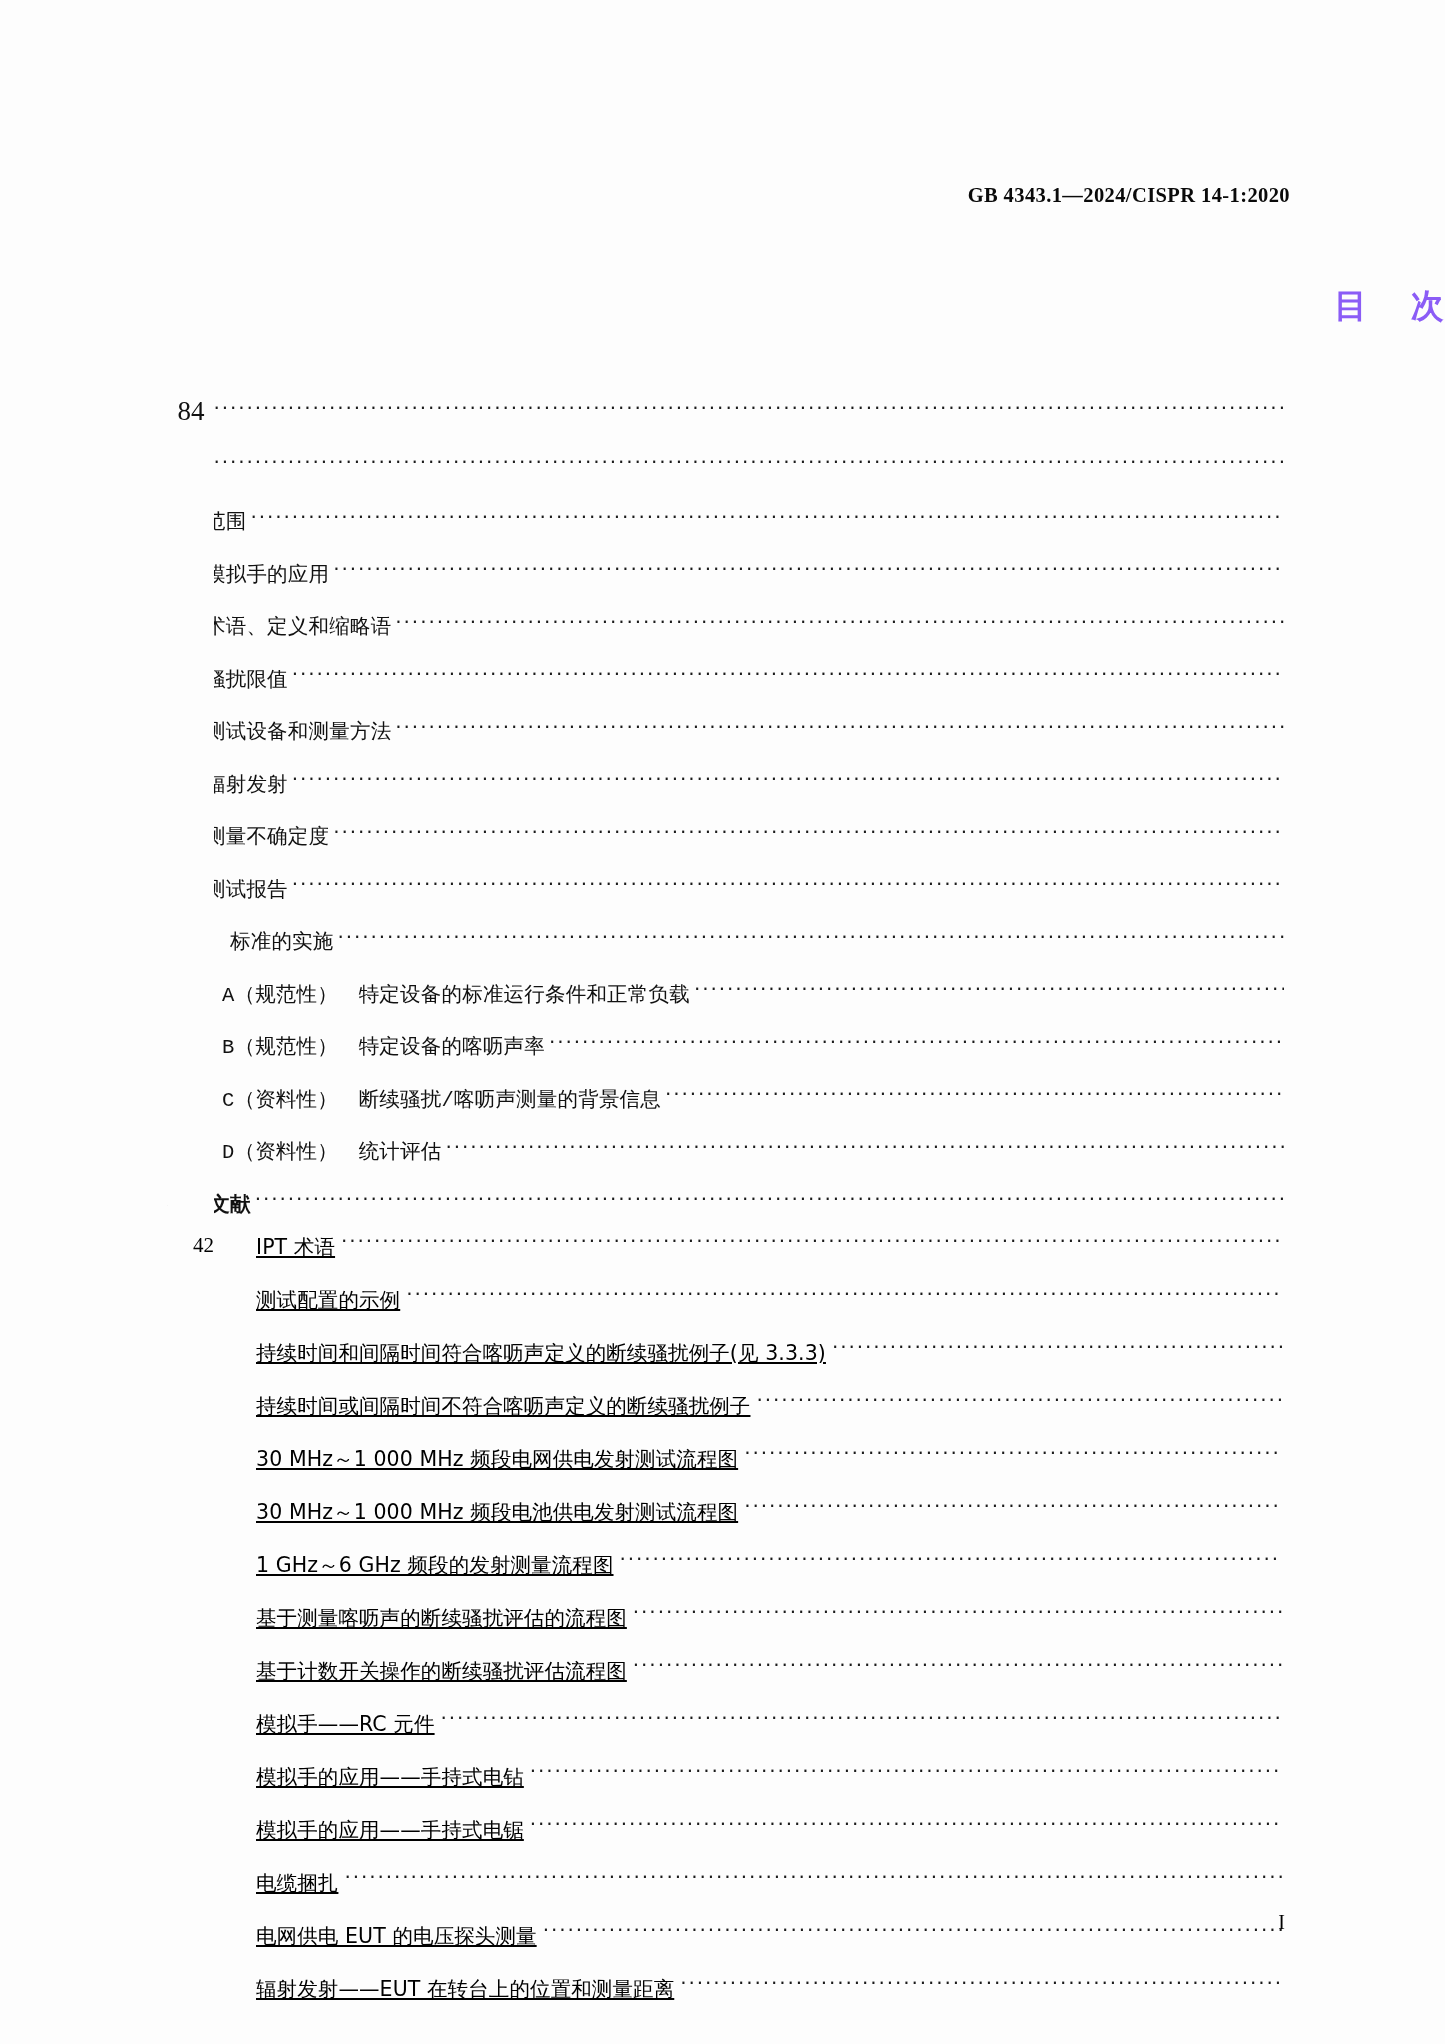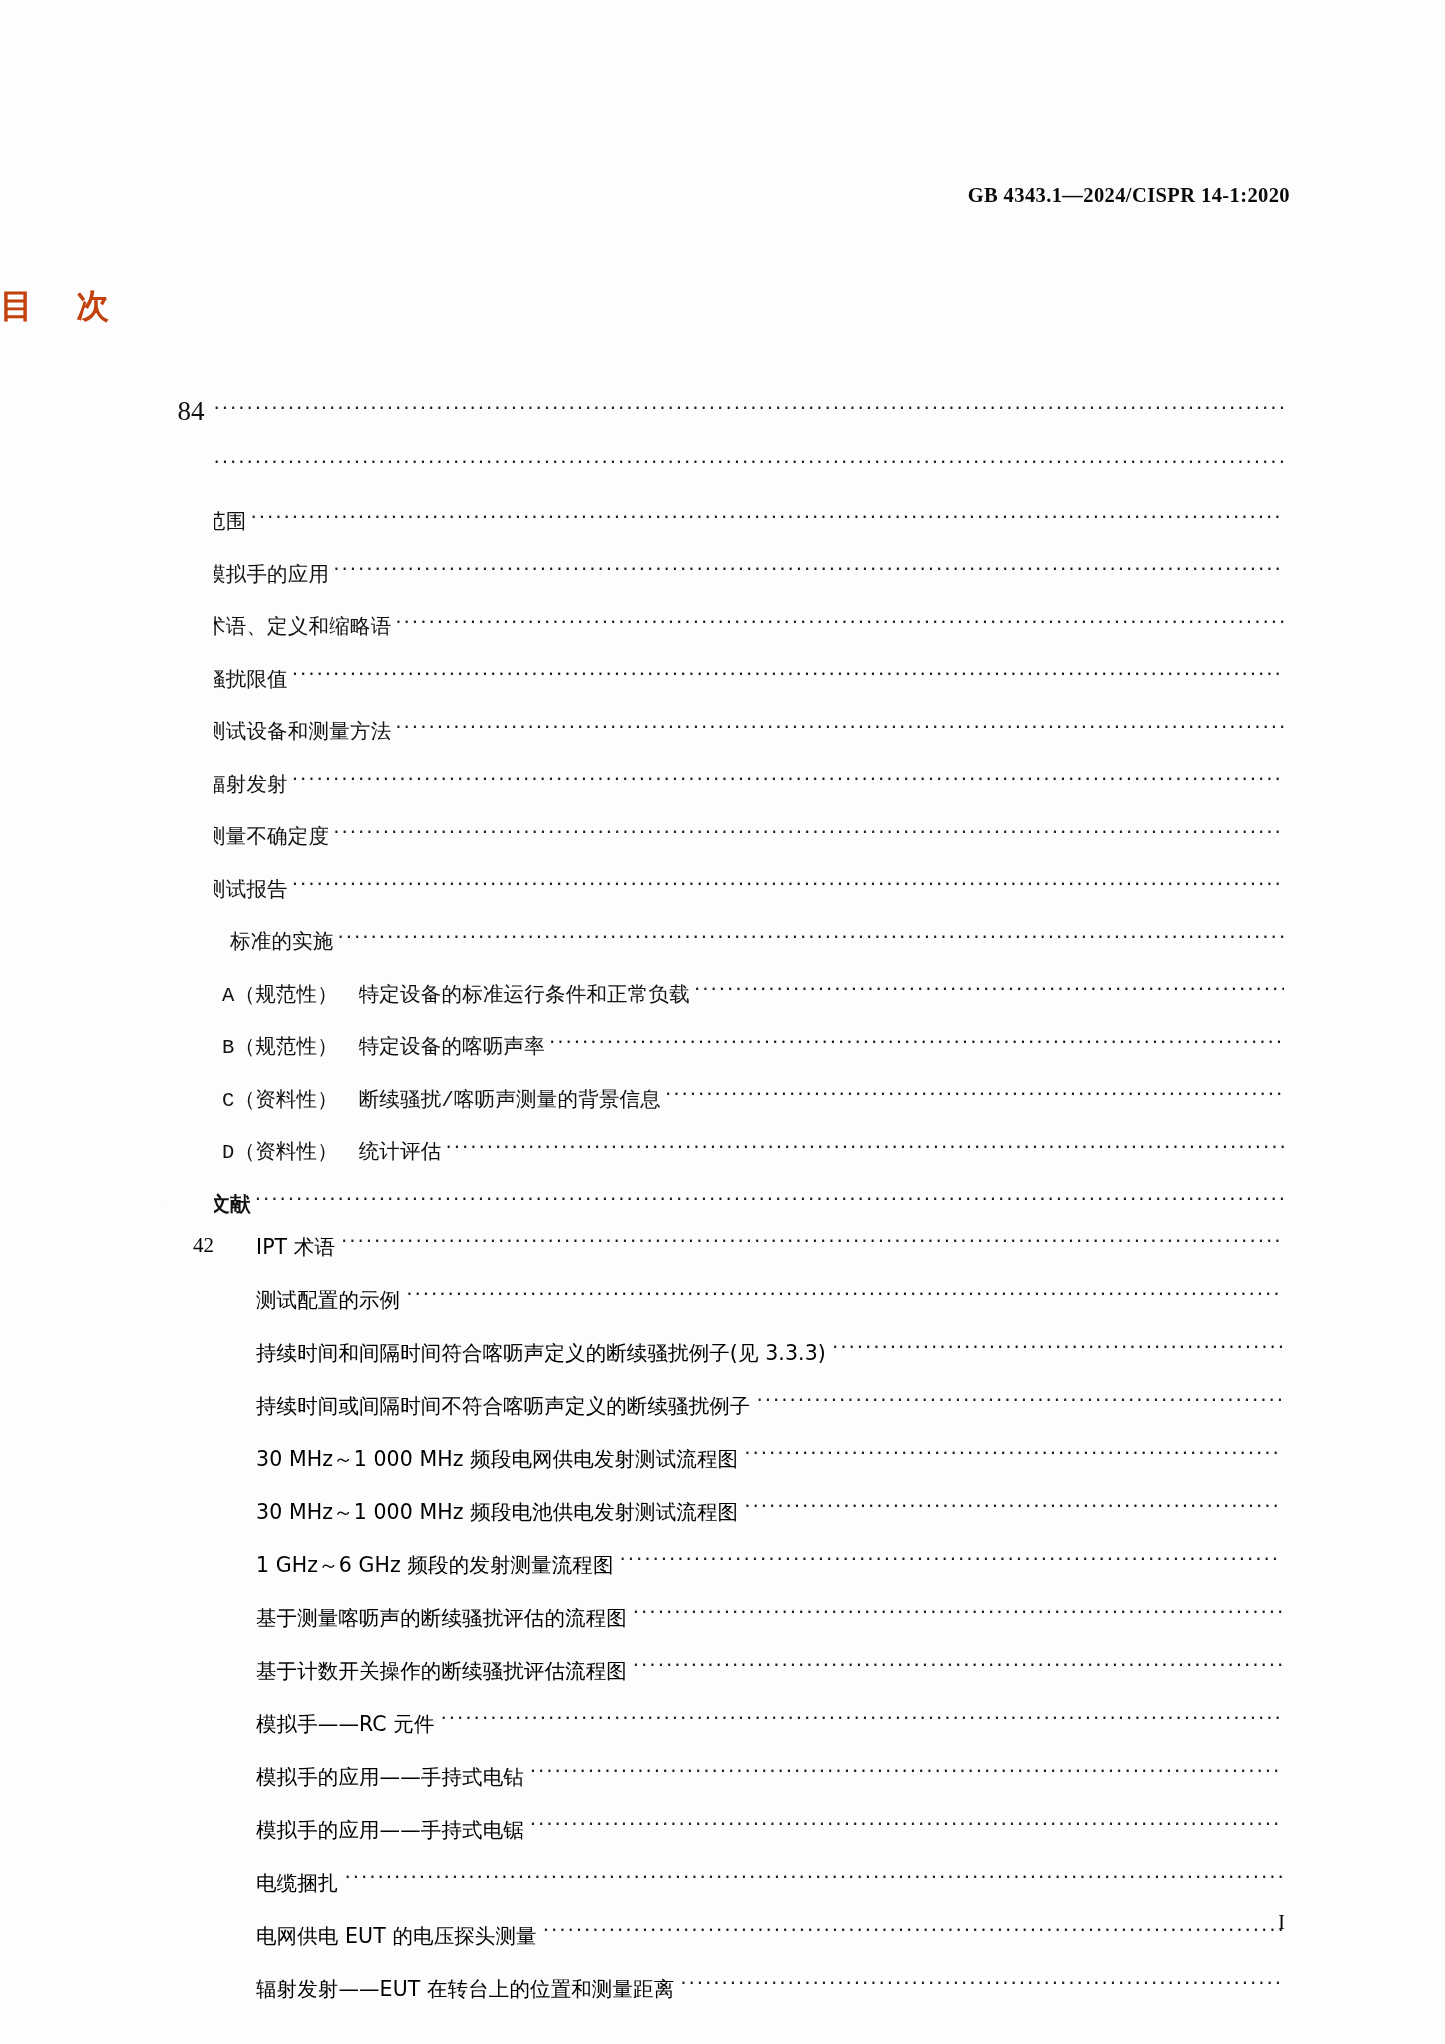--- a/index.html
+++ b/index.html
@@ -33,25 +33,25 @@
     font-weight: 600;
     color: #0a0a0a;
   }
 
   
   .doc-title {
     position: absolute;
     top: 284px;
     left: 0;
     right: 0;
-    text-align: left;
+    text-align: right;
     font-size: 33px;
     font-weight: 700;
     letter-spacing: 0.04em;
-    color: #c2410c;
+    color: #8b5cf6;
     font-family: "DejaVu Sans", "Liberation Sans", sans-serif;
   }
   .doc-title .gap { display: inline-block; width: 42px; }
 
   
   .toc {
     position: absolute;
     top: 398px;
     left: 168px;
     width: 1120px;
@@ -145,20 +145,21 @@
   }
   .fig-row .fignum .n {
     font-family: "Liberation Serif", "DejaVu Serif", serif;
     margin-left: 5px;
   }
   .fig-row .figtxt {
     flex: 0 0 auto;
     font-family: "DejaVu Sans", "Liberation Sans", sans-serif;
     font-size: 20.5px;
     letter-spacing: 0.005em;
+    text-decoration: underline;
   }
   .fig-row .leader {
     flex: 1 1 auto;
     overflow: hidden;
     margin: 0 6px;
     position: relative;
     height: 1em;
   }
   .fig-row .leader::before {
     content: "····································································································································································································································";

